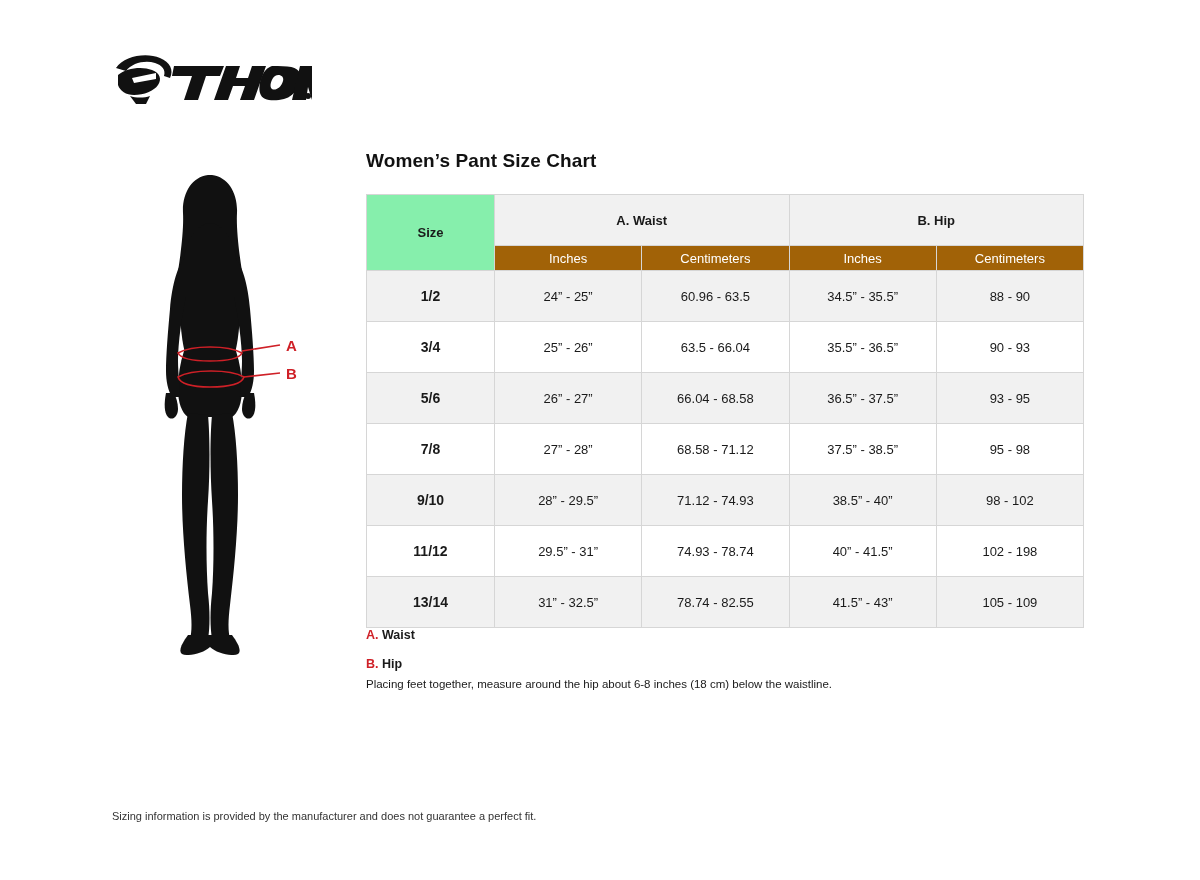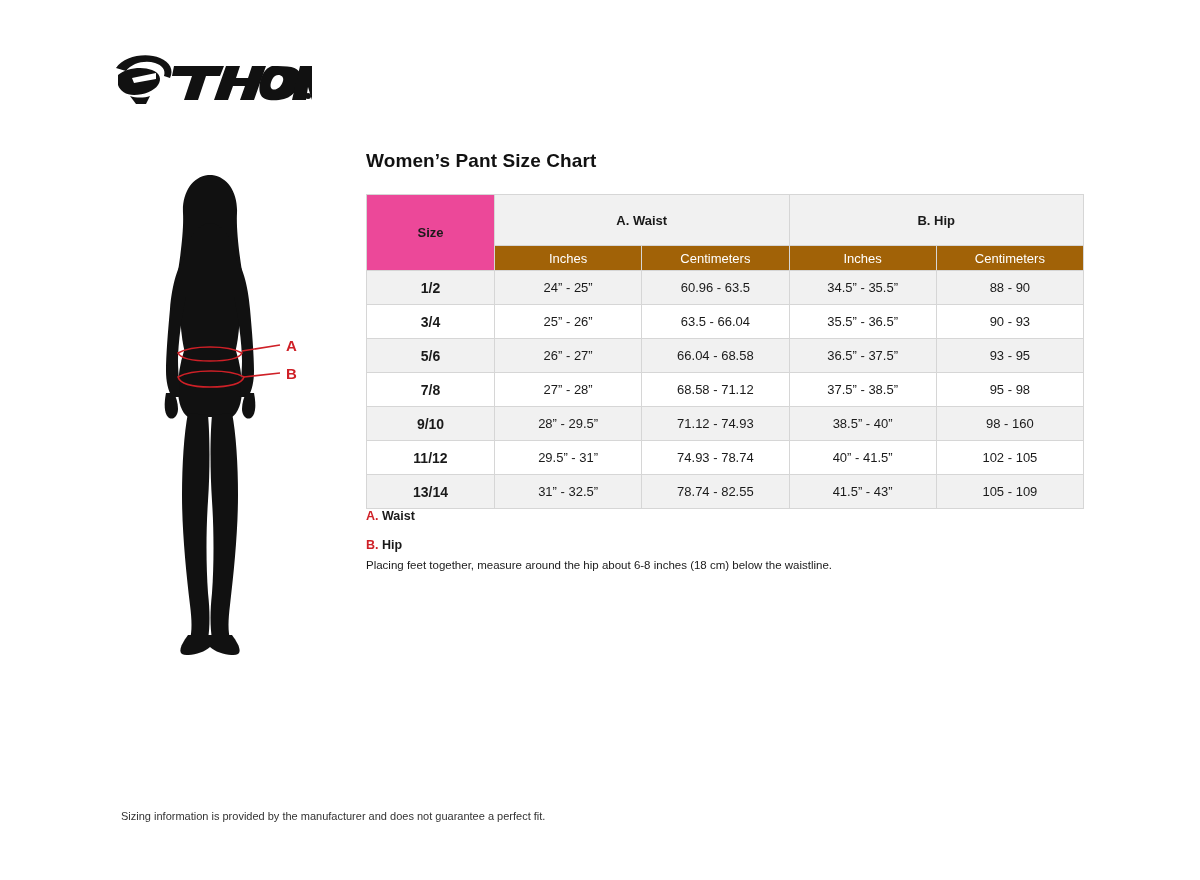--- a/index.html
+++ b/index.html
@@ -64,39 +64,39 @@
     text-align: center;
     vertical-align: middle;
     font-size: 13px;
     color: #1a1a1a;
   }
   
   .hdr-size {
     width: 128px;
     font-size: 14px;
     font-weight: bold;
-    background: #ec4899;
+    background: #86efac;
     height: 76px;
   }
   .hdr-group {
     background: #f1f1f1;
     font-size: 14px;
     font-weight: bold;
     height: 46px;
   }
   .hdr-sub {
     background: #a16207;
     color: #ffffff !important;
     font-size: 11.5px;
     font-weight: normal;
     height: 22px;
     border: 1px solid #000000;
   }
   tbody td {
-    height: 34px;
+    height: 51px;
     font-size: 13.5px;
   }
   tbody tr.alt td { background: #f1f1f1; }
   tbody tr td:first-child { font-weight: bold; font-size: 14px; }
 
   
   h2.measure-title {
     font-size: 18px;
     font-weight: bold;
     margin: 36px 0 16px 0;
@@ -117,21 +117,20 @@
   }
 
   
   .footer {
     position: absolute;
     left: 112px;
     top: 808px;
     font-size: 11px;
     color: #333333;
     line-height: 1.55;
-    margin-left: 9px;
   }
 </style>
 </head>
 <body>
 
 <div class="logo-wrap">
   <svg width="200" height="58" viewBox="0 0 200 58" xmlns="http://www.w3.org/2000/svg">
 
     <path d="M4 16 C12 4, 34 0, 48 6 C58 10, 62 18, 58 26 L52 24 C54 18, 50 13, 43 11 C33 8, 20 11, 14 19 Z" fill="#111"></path>
     <path d="M6 23 C14 16, 30 14, 40 18 C48 21, 50 27, 46 33 C42 39, 32 43, 22 43 C14 43, 8 39, 6 33 Z" fill="#111"></path>
@@ -231,28 +230,28 @@
         <td>27” - 28”</td>
         <td>68.58 - 71.12</td>
         <td>37.5” - 38.5”</td>
         <td>95 - 98</td>
       </tr>
       <tr class="alt">
         <td>9/10</td>
         <td>28” - 29.5”</td>
         <td>71.12 - 74.93</td>
         <td>38.5” - 40”</td>
-        <td>98 - 160</td>
+        <td>98 - 102</td>
       </tr>
       <tr>
         <td>11/12</td>
         <td>29.5” - 31”</td>
         <td>74.93 - 78.74</td>
         <td>40” - 41.5”</td>
-        <td>102 - 105</td>
+        <td>102 - 198</td>
       </tr>
       <tr class="alt">
         <td>13/14</td>
         <td>31” - 32.5”</td>
         <td>78.74 - 82.55</td>
         <td>41.5” - 43”</td>
         <td>105 - 109</td>
       </tr>
     </tbody>
   </table>

